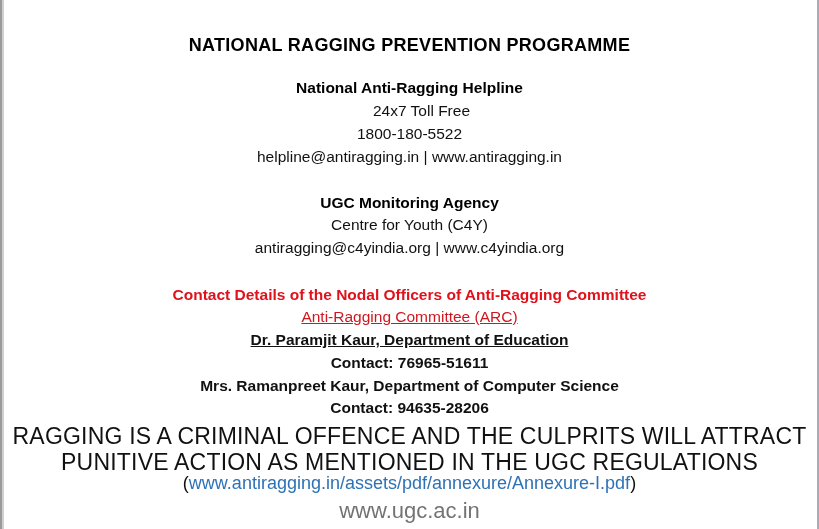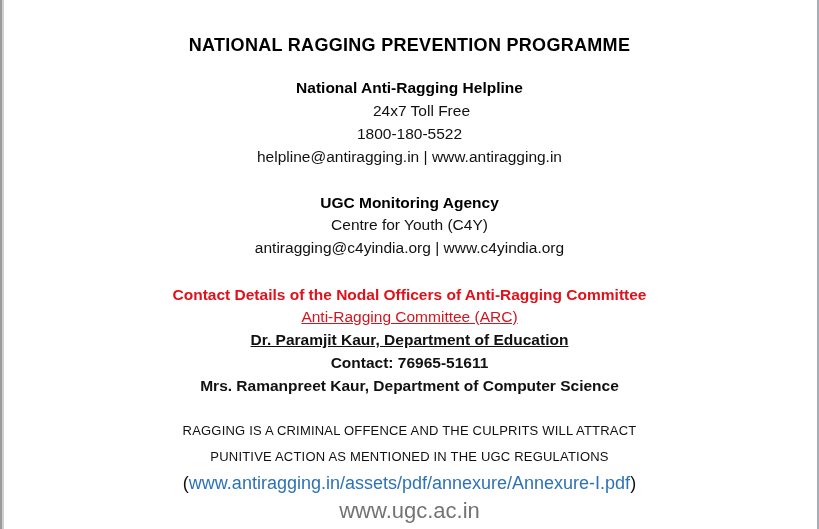--- a/index.html
+++ b/index.html
@@ -73,21 +73,21 @@
       color: #d0161e;
       text-decoration: underline;
       cursor: pointer;
     }
     .officer {
       font-size: 15.5px;
       font-weight: bold;
       color: #111111;
     }
     .warning {
-      font-size: 13px;
+      font-size: 23px;
       font-weight: normal;
       color: #111111;
       letter-spacing: 0.2px;
     }
     .annex {
       font-size: 18px;
       color: #111111;
     }
     .annex a {
       color: #2e72b6;
@@ -128,20 +128,21 @@
     <span>www.c4yindia.org</span>
   </div>
 
   <div class="line red-heading" style="top:286px;">Contact Details of the Nodal Officers of Anti-Ragging Committee</div>
   <div class="line" style="top:308px;">
     <span class="red-link">Anti-Ragging Committee (ARC)</span>
   </div>
   <div class="line officer" style="top:331px;text-decoration:underline;">Dr. Paramjit Kaur, Department of Education</div>
   <div class="line officer" style="top:354px;">Contact: 76965-51611</div>
   <div class="line officer" style="top:377px;">Mrs. Ramanpreet Kaur, Department of Computer Science</div>
+  <div class="line officer" style="top:399px;">Contact: 94635-28206</div>
 
   <div class="line warning" style="top:423px;">RAGGING IS A CRIMINAL OFFENCE AND THE CULPRITS WILL ATTRACT</div>
   <div class="line warning" style="top:449px;">PUNITIVE ACTION AS MENTIONED IN THE UGC REGULATIONS</div>
   <div class="line annex" style="top:473px;">
     <span>(</span><a>www.antiragging.in/assets/pdf/annexure/Annexure-I.pdf</a><span>)</span>
   </div>
 
   <div class="line ugc" style="top:498px;">www.ugc.ac.in</div>
 </div>
 

